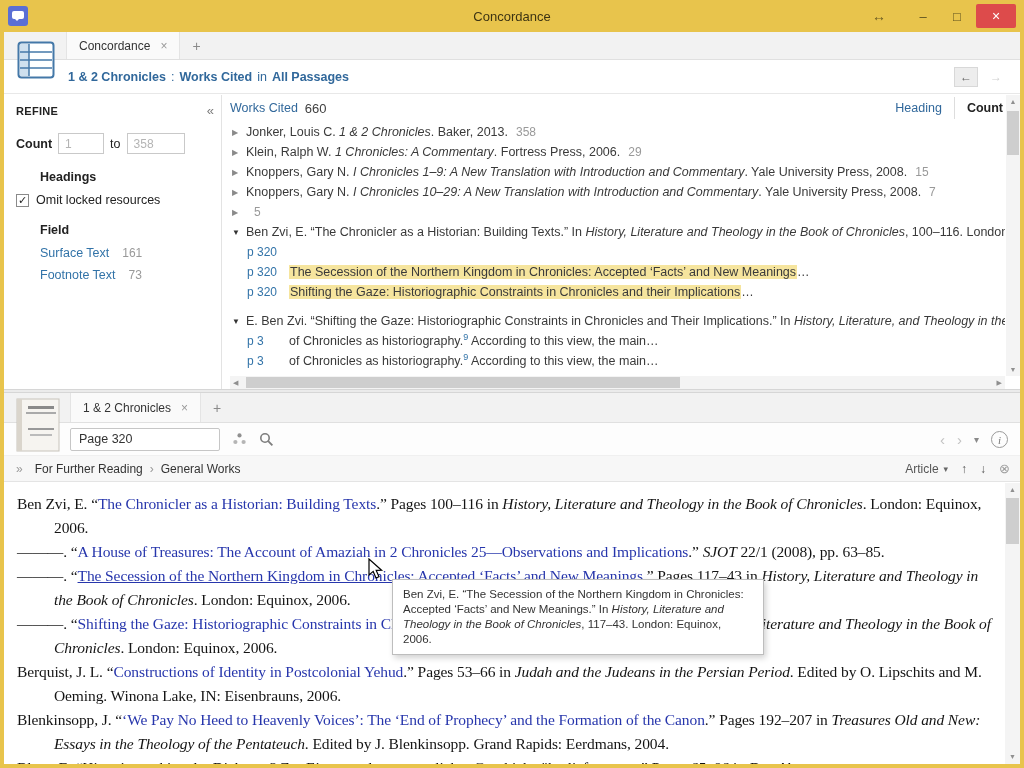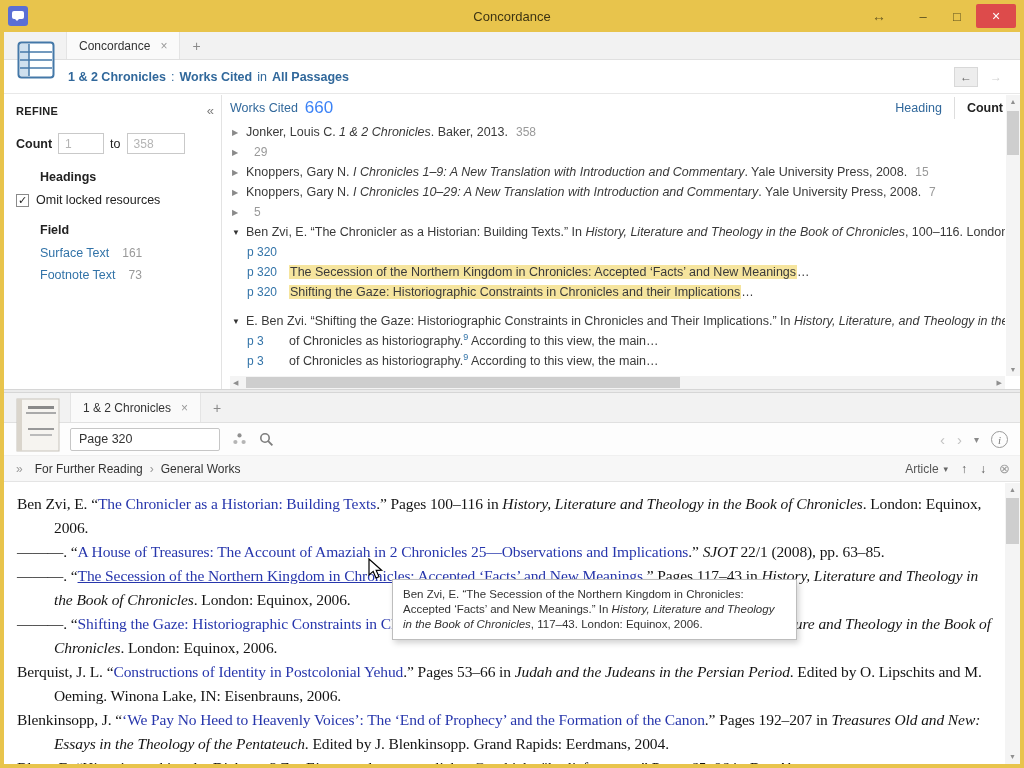--- a/index.html
+++ b/index.html
@@ -51,21 +51,21 @@
 .chk-row{display:flex;align-items:center;gap:7px;}
 .chk{width:13px;height:13px;border:1px solid #8a8a8a;background:#fff;font-size:11px;color:#222;display:flex;align-items:center;justify-content:center;flex:0 0 13px;}
 .field-row{display:flex;align-items:center;margin-bottom:8px;}
 .field-link{color:#3273A8;margin-left:24px;}
 .field-count{color:#999;margin-left:13px;font-size:12px;text-align:right;}
 
 
 .results{flex:1;position:relative;overflow:hidden;}
 .res-header{height:26px;display:flex;align-items:center;font-size:12.5px;padding-left:8px;}
 .res-title{color:#31689B;}
-.res-total{color:#3b82f6;margin-left:7px;font-size:17px;}
+.res-total{color:#404040;margin-left:7px;font-size:13px;}
 .res-cols{position:absolute;right:15px;top:0;height:26px;display:flex;align-items:center;}
 .col-heading{color:#31689B;padding:4px 12px;}
 .col-count{color:#222;font-weight:bold;padding:4px 2px 4px 12px;border-left:1px solid #DDD;}
 .rows{position:absolute;top:27px;left:8px;right:15px;bottom:13px;overflow:hidden;font-size:12.5px;}
 .crow{display:flex;align-items:center;height:20px;white-space:nowrap;color:#3a3a3a;}
 .crow.gap{margin-top:9px;}
 .tri{flex:0 0 16px;color:#8a8a8a;font-size:8px;padding-left:2px;}
 .tri.exp{color:#333;}
 .pageref{flex:0 0 42px;margin-left:17px;color:#3273A8;font-size:12px;}
 .rowtext{overflow:hidden;flex:0 1 auto;}
@@ -110,21 +110,21 @@
 .bp-content{position:absolute;top:90px;left:0;right:15px;bottom:0;padding:9px 10px 0 13px;font-family:"Liberation Serif",serif;font-size:15.5px;letter-spacing:-0.1px;line-height:24px;color:#141414;overflow:hidden;}
 p.bib{padding-left:37px;text-indent:-37px;}
 .bp-content .seg-l{color:#2736AC;}
 .bp-content .seg-l.hover{text-decoration:underline;}
 .bp-vscroll{position:absolute;right:0;top:90px;bottom:0;width:15px;background:#F4F4F4;text-align:center;}
 .bp-vscroll .sarr{display:block;height:13px;}
 .bp-vscroll .vthumb{top:15px;height:46px;}
 .bp-vscroll .sarr.b{position:absolute;bottom:1px;left:0;right:0;}
 
 
-.tooltip{position:absolute;left:392px;top:579px;width:405px;background:#fff;border:1px solid #BDBDBD;box-shadow:2px 3px 6px rgba(0,0,0,.18);padding:7px 10px;font-size:11.5px;line-height:15px;color:#333;z-index:40;}
+.tooltip{position:absolute;left:392px;top:579px;width:372px;background:#fff;border:1px solid #BDBDBD;box-shadow:2px 3px 6px rgba(0,0,0,.18);padding:7px 10px;font-size:11.5px;line-height:15px;color:#333;z-index:40;}
 .tooltip .seg-i{font-style:italic;}
 .cursor{position:absolute;left:367px;top:558px;z-index:45;}
 </style>
 </head>
 <body>
 
 <div class="window">
 
   <div class="titlebar">
     <div class="app-icon"></div>
@@ -210,20 +210,21 @@
             </div>
           </div>
           <div class="rows">
               <div class="crow">
                 <span class="tri">▶</span>
                 <span class="rowtext"><span class="seg-r">Jonker, Louis C. </span><span class="seg-i">1 &amp; 2 Chronicles</span><span class="seg-r">. Baker, 2013.</span></span>
                 <span class="rowcount">358</span>
               </div>
               <div class="crow">
                 <span class="tri">▶</span>
+                <span class="rowtext"><span class="seg-r">Klein, Ralph W. </span><span class="seg-i">1 Chronicles: A Commentary</span><span class="seg-r">. Fortress Press, 2006.</span></span>
                 <span class="rowcount">29</span>
               </div>
               <div class="crow">
                 <span class="tri">▶</span>
                 <span class="rowtext"><span class="seg-r">Knoppers, Gary N. </span><span class="seg-i">I Chronicles 1–9: A New Translation with Introduction and Commentary</span><span class="seg-r">. Yale University Press, 2008.</span></span>
                 <span class="rowcount">15</span>
               </div>
               <div class="crow">
                 <span class="tri">▶</span>
                 <span class="rowtext"><span class="seg-r">Knoppers, Gary N. </span><span class="seg-i">I Chronicles 10–29: A New Translation with Introduction and Commentary</span><span class="seg-r">. Yale University Press, 2008.</span></span>

